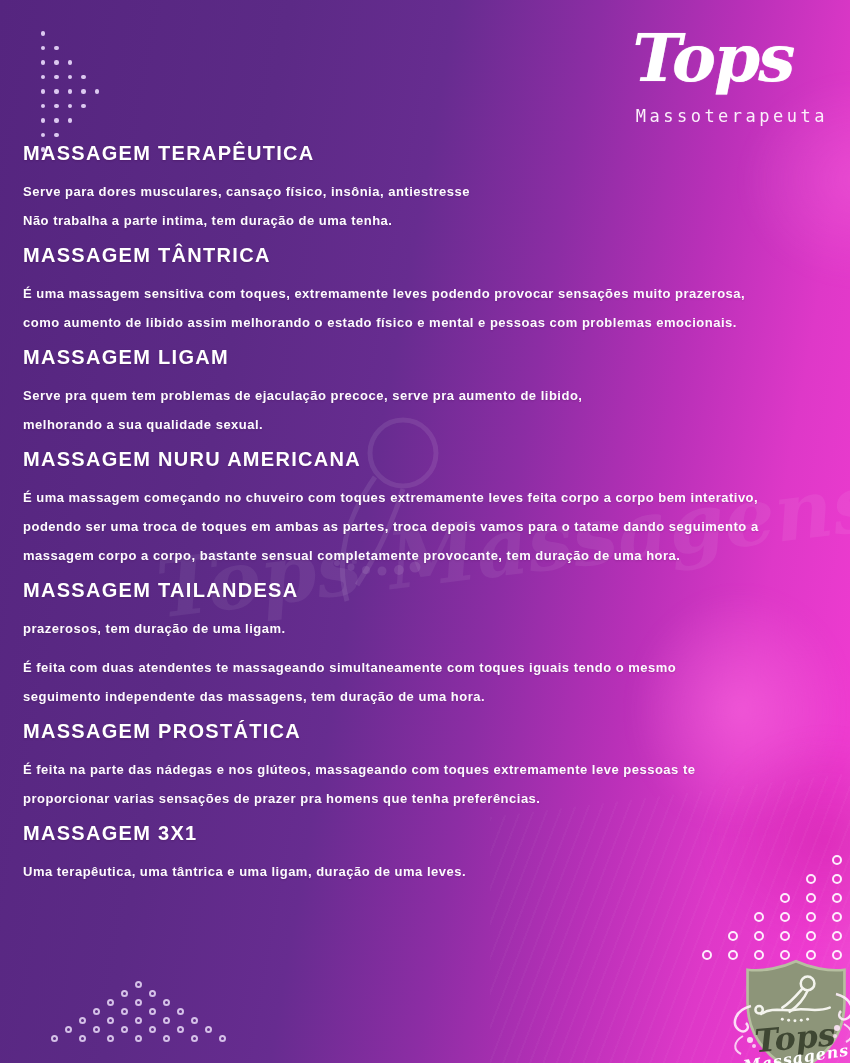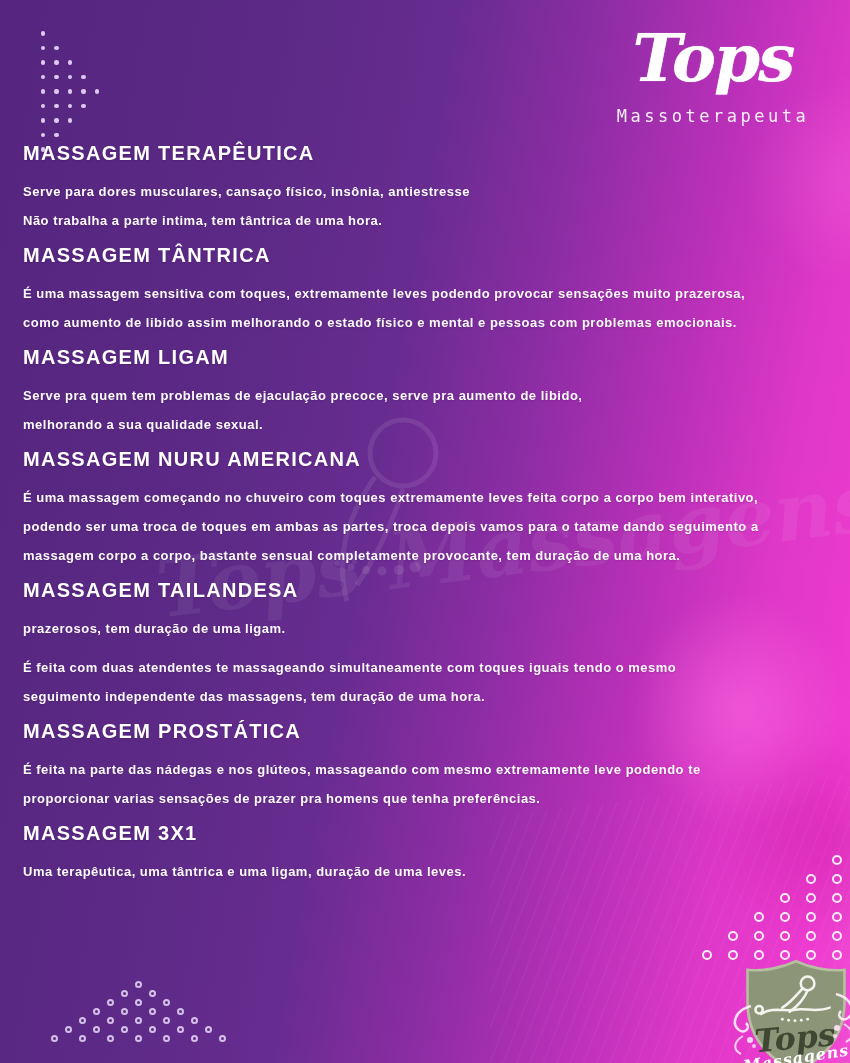--- a/index.html
+++ b/index.html
@@ -51,21 +51,21 @@
   .watermark-figure{position:absolute;left:275px;top:405px;pointer-events:none;}
   
   .logo{position:absolute;top:12px;right:22px;width:230px;text-align:center;}
   .logo-script{
     font-family:"DejaVu Serif",serif;font-style:italic;font-weight:bold;
     font-size:66px;line-height:92px;letter-spacing:-2px;color:#ffffff;
     text-shadow:0 0 1px rgba(255,255,255,.6);
   }
   .logo-sub{
     font-family:"DejaVu Sans Mono",monospace;
-    font-size:17px;letter-spacing:3.5px;color:#fbeffb;margin-top:2px;
+    font-size:17px;letter-spacing:3.5px;color:#fbeffb;margin-top:2px;text-align:right;
   }
   
   .content{position:absolute;left:0;top:0;width:100%;padding:143px 0 0 23px;box-sizing:border-box;}
   .svc{margin:0 0 10px 0;}
   .svc h2{
     margin:0 0 14px 0;
     font-size:20px;line-height:20px;font-weight:bold;
     letter-spacing:1.3px;text-transform:uppercase;color:#fff;
     text-shadow:0 1px 2px rgba(60,0,60,.25);
   }
@@ -246,21 +246,21 @@
   <div class="logo">
     <div class="logo-script">Tops</div>
     <div class="logo-sub">Massoterapeuta</div>
   </div>
 
   <main class="content" id="sections-root">
     <section class="svc">
       <h2>MASSAGEM TERAPÊUTICA</h2>
       <div>
           <div class="line">Serve para dores musculares, cansaço físico, insônia, antiestresse</div>
-          <div class="line">Não trabalha a parte intima, tem tântrica de uma hora.</div>
+          <div class="line">Não trabalha a parte intima, tem duração de uma tenha.</div>
         </div>
     </section>
 
     <section class="svc">
       <h2>MASSAGEM TÂNTRICA</h2>
       <div>
           <div class="line">É uma massagem sensitiva com toques, extremamente leves podendo provocar sensações muito prazerosa,</div>
           <div class="line">como aumento de libido assim melhorando o estado físico e mental e pessoas com problemas emocionais.</div>
         </div>
     </section>
@@ -292,21 +292,21 @@
     <section class="svc">
       <div>
           <div class="line">É feita com duas atendentes te massageando simultaneamente com toques iguais tendo o mesmo</div>
           <div class="line">seguimento independente das massagens, tem duração de uma hora.</div>
         </div>
     </section>
 
     <section class="svc">
       <h2>MASSAGEM PROSTÁTICA</h2>
       <div>
-          <div class="line">É feita na parte das nádegas e nos glúteos, massageando com mesmo extremamente leve podendo te</div>
+          <div class="line">É feita na parte das nádegas e nos glúteos, massageando com toques extremamente leve pessoas te</div>
           <div class="line">proporcionar varias sensações de prazer pra homens que tenha preferências.</div>
         </div>
     </section>
 
     <section class="svc">
       <h2>MASSAGEM 3X1</h2>
       <div>
           <div class="line">Uma terapêutica, uma tântrica e uma ligam, duração de uma leves.</div>
         </div>
     </section>

